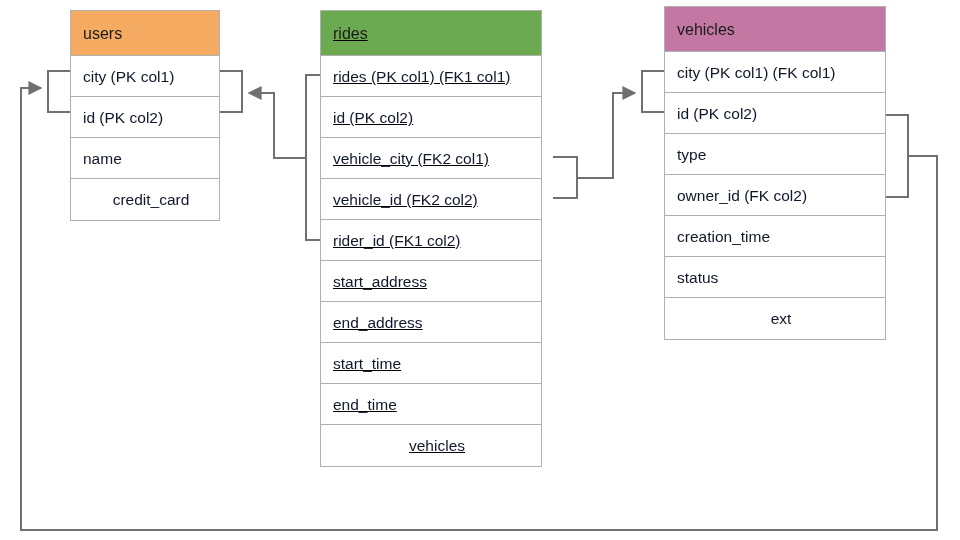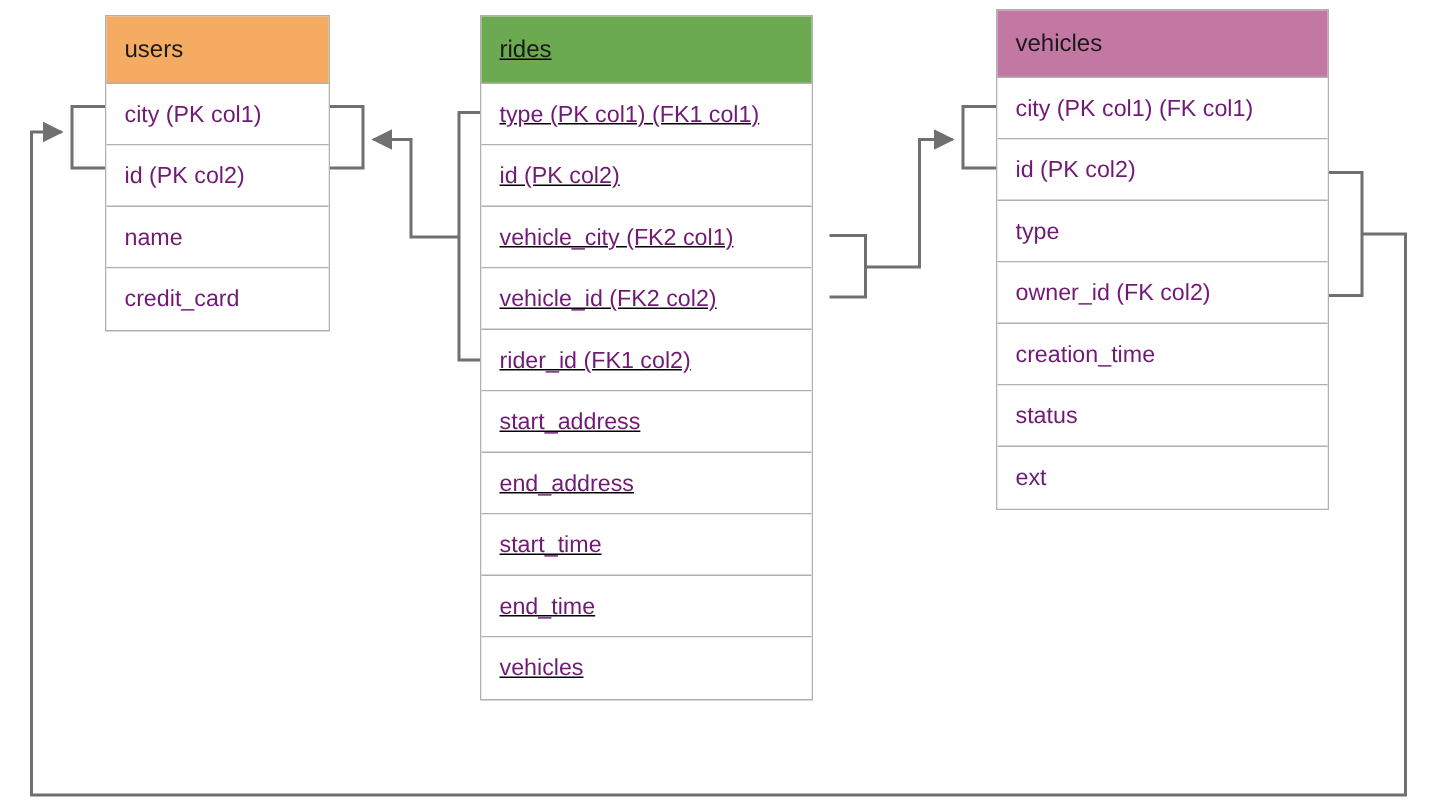--- a/index.html
+++ b/index.html
@@ -45,28 +45,29 @@
     border-bottom: 1px solid #b0b0b0;
     white-space: nowrap;
     overflow: hidden;
   }
   .table-row {
     box-sizing: border-box;
     height: 41px;
     line-height: 41px;
     padding: 0 0 0 12px;
     font-size: 15.5px;
-    color: #701a75;
+    color: #0f172a;
     border-bottom: 1px solid #b0b0b0;
     background: #ffffff;
     white-space: nowrap;
     overflow: hidden;
   }
   .table-row:last-child {
     border-bottom: none;
+    text-align: center;
   }
 </style>
 </head>
 <body>
 
 <div id="canvas">
 
   <svg id="wires" viewBox="0 0 960 540" xmlns="http://www.w3.org/2000/svg">
     <defs>
       <marker id="arrow" viewBox="0 0 10 10" refX="9" refY="5" markerWidth="7" markerHeight="7" orient="auto-start-reverse">
@@ -96,21 +97,21 @@
   <div class="table-box" style="left:70px; top:10px; width:150px;">
     <div class="table-header" style="background:#f5ac62;">users</div>
     <div class="table-row">city (PK col1)</div>
     <div class="table-row">id (PK col2)</div>
     <div class="table-row">name</div>
     <div class="table-row">credit_card</div>
   </div>
 
   <div class="table-box" style="left:320px; top:10px; width:222px;text-decoration:underline;">
     <div class="table-header" style="background:#6baa50;">rides</div>
-    <div class="table-row">type (PK col1) (FK1 col1)</div>
+    <div class="table-row">rides (PK col1) (FK1 col1)</div>
     <div class="table-row">id (PK col2)</div>
     <div class="table-row">vehicle_city (FK2 col1)</div>
     <div class="table-row">vehicle_id (FK2 col2)</div>
     <div class="table-row">rider_id (FK1 col2)</div>
     <div class="table-row">start_address</div>
     <div class="table-row">end_address</div>
     <div class="table-row">start_time</div>
     <div class="table-row">end_time</div>
     <div class="table-row">vehicles</div>
   </div>

